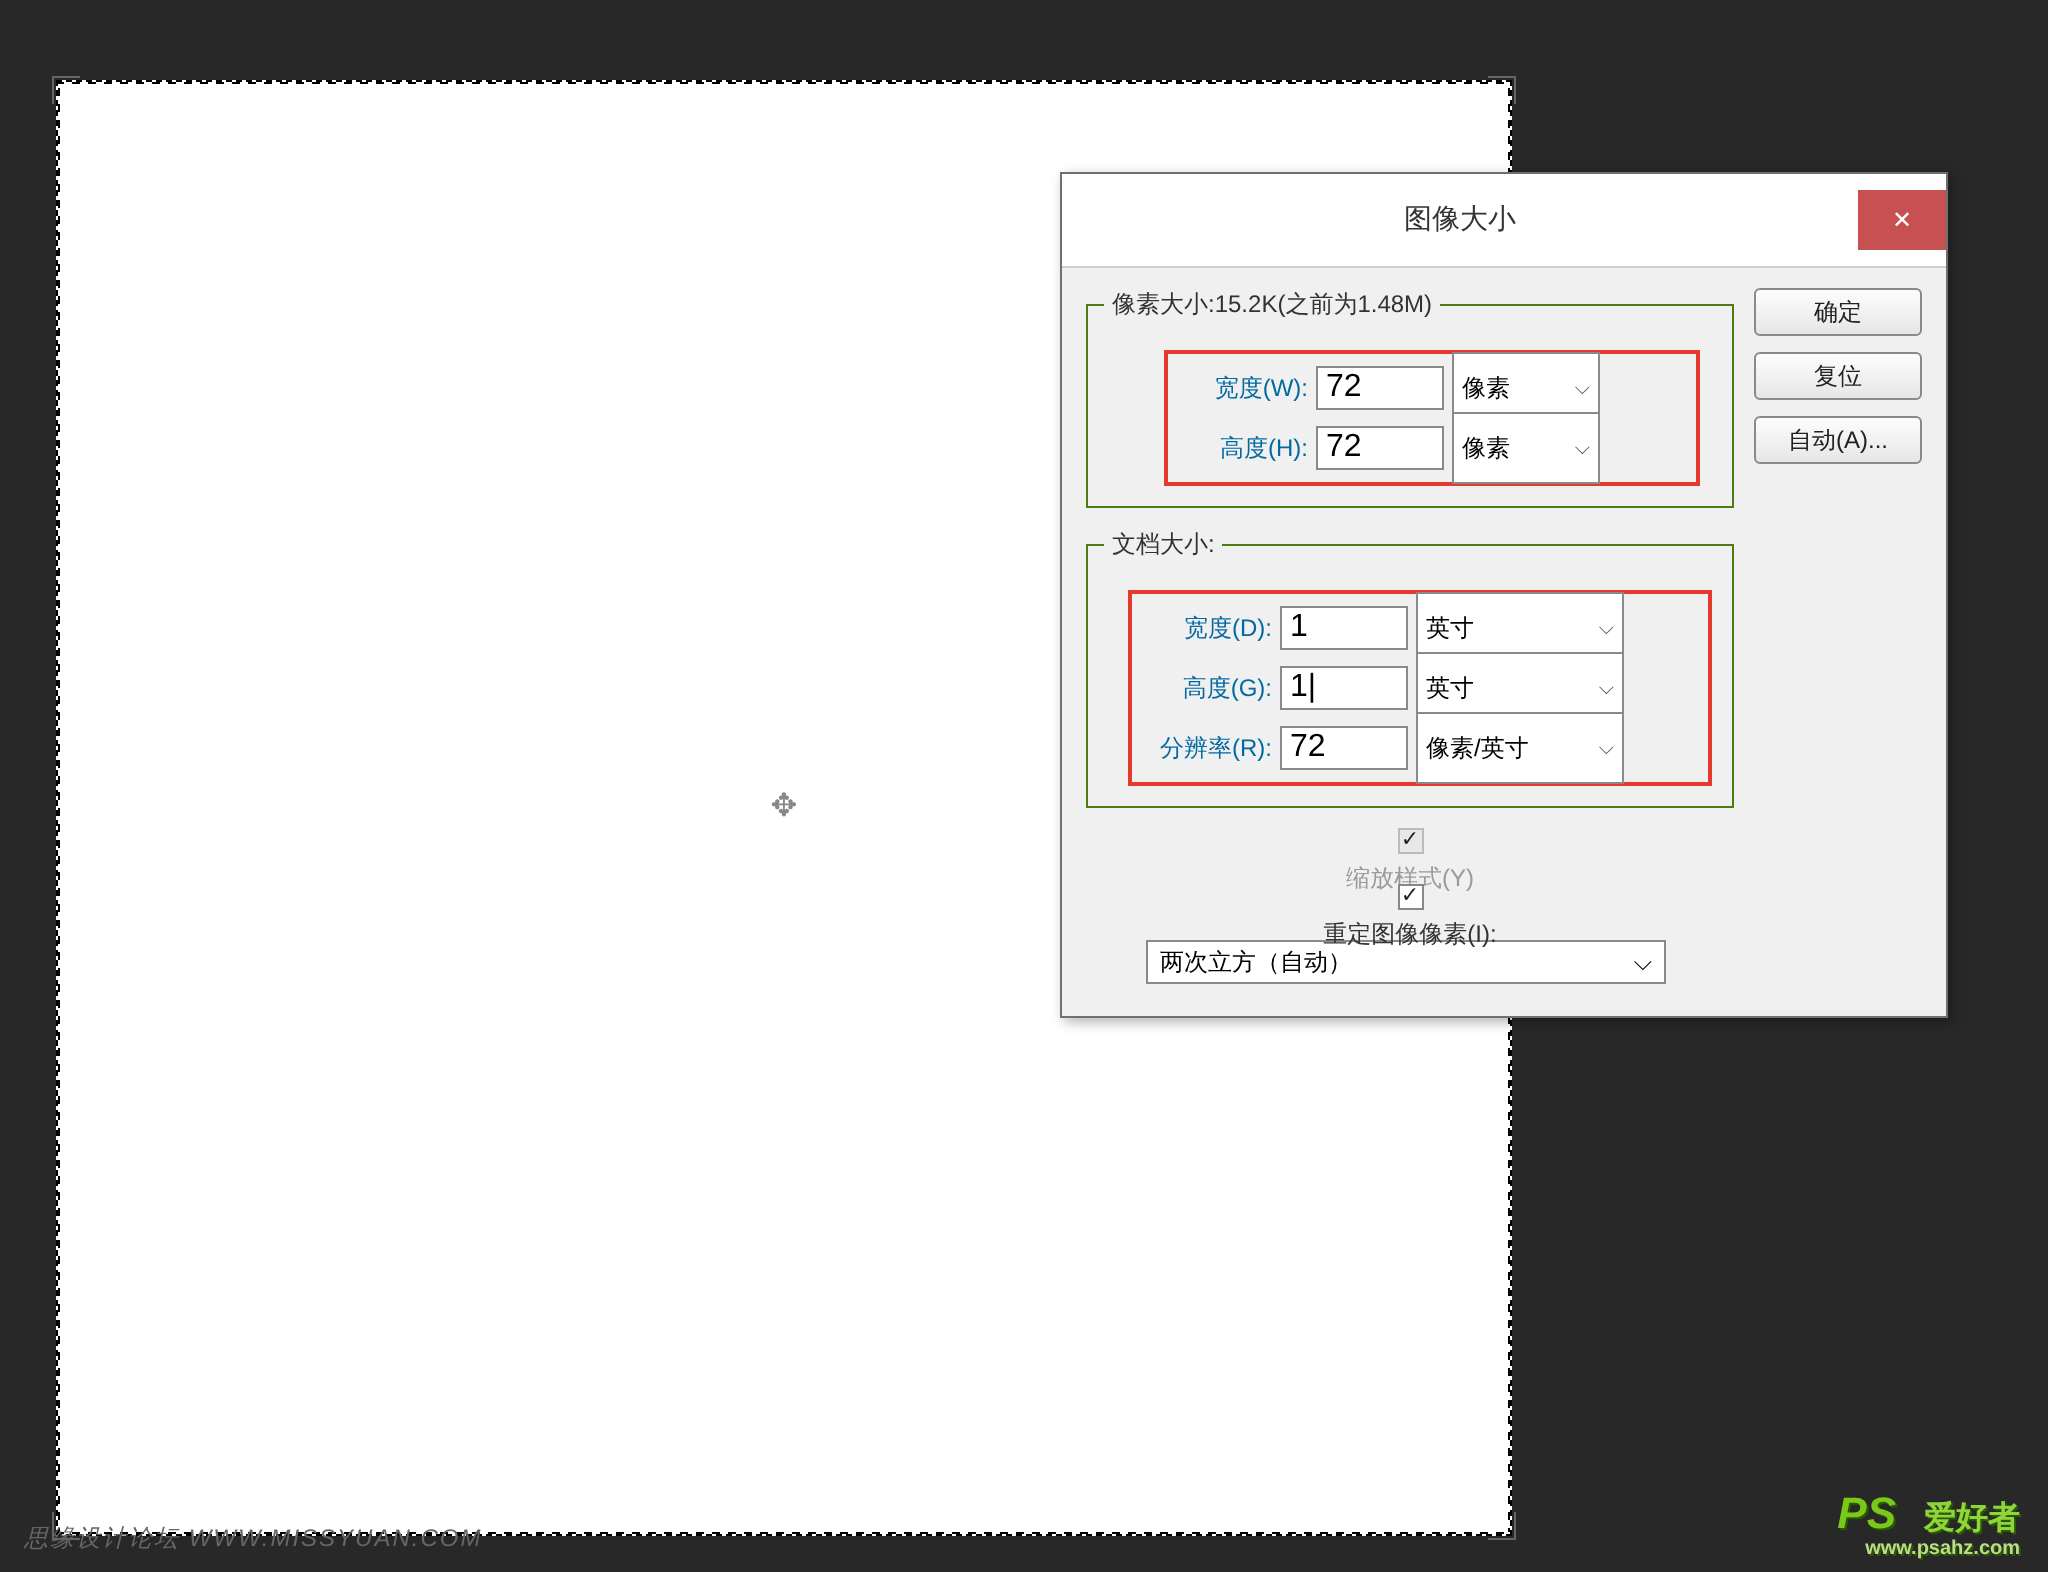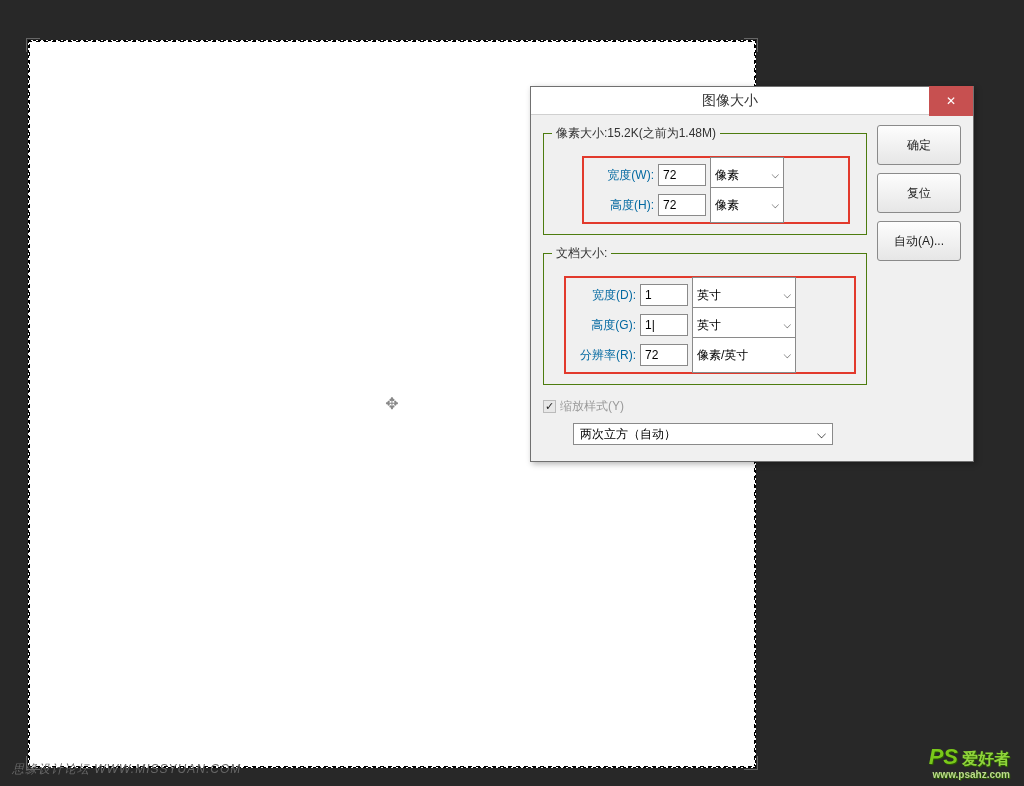--- a/index.html
+++ b/index.html
@@ -18,57 +18,57 @@
 }
 .crop-handle { position:absolute; width:14px; height:14px; border:1px solid #666; }
 .crop-handle.tl{top:-2px;left:-2px;border-right:none;border-bottom:none;}
 .crop-handle.tr{top:-2px;right:-2px;border-left:none;border-bottom:none;}
 .crop-handle.bl{bottom:-2px;left:-2px;border-right:none;border-top:none;}
 .crop-handle.br{bottom:-2px;right:-2px;border-left:none;border-top:none;}
 .center-cross { position:absolute; left:50%; top:50%; width:16px; height:16px; transform:translate(-50%,-50%); color:#888; font-size:16px; line-height:16px; text-align:center; }
 
 
 .dialog { position:absolute; left:530px; top:86px; width:444px; background:#f0f0f0; border:1px solid #707070; box-shadow:2px 2px 6px rgba(0,0,0,.3); font-size:12px; }
-.titlebar { height:28px; background:#fff; display:flex; align-items:center; border-bottom:1px solid #d0d0d0; position:relative; }
+.titlebar { height:47px; background:#fff; display:flex; align-items:center; border-bottom:1px solid #d0d0d0; position:relative; }
 .titlebar .title { flex:1; text-align:center; font-size:14px; color:#333; }
 .titlebar .close { width:44px; height:30px; background:#c75050; color:#fff; display:flex; align-items:center; justify-content:center; font-size:12px; cursor:pointer; }
 .titlebar .close:before{content:"✕";}
 
 .dlg-body { display:flex; padding:10px 12px 14px 12px; gap:10px; }
 .left-col { flex:1; }
 .right-col { width:84px; display:flex; flex-direction:column; gap:8px; }
 
-.btn { height:40px; border:1px solid #8a8a8a; background:linear-gradient(#fdfdfd,#e6e6e6); border-radius:3px; font-size:12px; cursor:pointer; display:flex; align-items:center; justify-content:center; color:#222; }
+.btn { height:24px; border:1px solid #8a8a8a; background:linear-gradient(#fdfdfd,#e6e6e6); border-radius:3px; font-size:12px; cursor:pointer; display:flex; align-items:center; justify-content:center; color:#222; }
 
 fieldset { border:1px solid #4d7c0f; padding:12px 8px 10px 8px; margin-bottom:10px; position:relative; }
 legend { padding:0 4px; font-size:12px; color:#333; }
 
 .row { display:flex; align-items:center; height:26px; margin:4px 0; gap:4px; }
 .row label { width:64px; text-align:right; color:#0369a1; }
-.txt { width:48px; height:22px; border:1px solid #8a8a8a; background:#fff; padding:0 4px; font-size:12px; }
+.txt { width:64px; height:22px; border:1px solid #8a8a8a; background:#fff; padding:0 4px; font-size:16px; }
 .sel { width:74px; height:36px; border:1px solid #8a8a8a; background:#fff; display:flex; align-items:center; justify-content:space-between; padding:0 4px; font-size:12px; cursor:pointer; }
 .sel.wide { width:104px; }
 .sel .chev { font-size:10px; color:#555; }
 
 .red-box { border:2.5px solid #e23a2c; padding:0 6px; }
 .red-box.px { margin:2px 8px 0 30px; }
 .red-box.doc { margin:2px 2px 0 12px; }
 
-.chk-row { display:flex; align-items:center; gap:4px; height:22px; margin-top:6px; color:#333; }
+.chk-row { display:flex; align-items:center; gap:4px; height:22px; margin-top:6px; color:#333;flex-direction:column; }
 .chk-row.disabled { color:#9a9a9a; }
 .chk { width:13px; height:13px; border:1px solid #888; background:#fff; display:inline-flex; align-items:center; justify-content:center; font-size:11px; line-height:1; }
 .chk.disabled { background:#e8e8e8; border-color:#bbb; color:#bbb; }
 .chk.checked:before { content:"✓"; color:#222; }
 
 .resample-sel { width:260px; height:22px; border:1px solid #8a8a8a; background:#fff; display:flex; align-items:center; justify-content:space-between; padding:0 6px; margin:6px 0 2px 30px; cursor:pointer; font-size:12px; }
 
 
 .wm-left { position:absolute; left:12px; bottom:8px; color:#666; font-size:12px; letter-spacing:1px;font-style:italic; }
 .wm-right { position:absolute; right:14px; bottom:6px; color:#7ac81a; font-family:Arial; font-weight:bold; font-style:italic; font-size:22px; text-shadow:1px 1px 0 #2a5a00; }
-.wm-right .cn{ font-style:normal; font-size:16px; color:#8fd43a; margin-left:4px;}
+.wm-right .cn{ font-style:normal; font-size:16px; color:#8fd43a; margin-left:14px;}
 .wm-right .url{ display:block; font-size:10px; color:#bcdc8b; font-style:normal; letter-spacing:0; text-align:right; line-height:10px;}
 </style>
 </head>
 <body>
 
 <div class="canvas-wrap">
   <div class="canvas"></div>
   <div class="marquee"></div>
   <div class="crop-handle tl"></div>
   <div class="crop-handle tr"></div>
@@ -134,20 +134,24 @@
                 <span class="chev">⌵</span>
               </div>
           </div>
         </div>
       </fieldset>
 
       <div class="chk-row disabled">
         <span class="chk disabled checked"></span>
         <span>缩放样式(Y)</span>
       </div>
+      <div class="chk-row">
+        <span class="chk checked"></span>
+        <span>重定图像像素(I):</span>
+      </div>
       <div class="resample-sel">
         <span>两次立方（自动）</span>
           <span class="chev">⌵</span>
       </div>
 
     </div>
     <div class="right-col">
       <div class="btn">确定</div>
       <div class="btn">复位</div>
       <div class="btn">自动(A)...</div>

